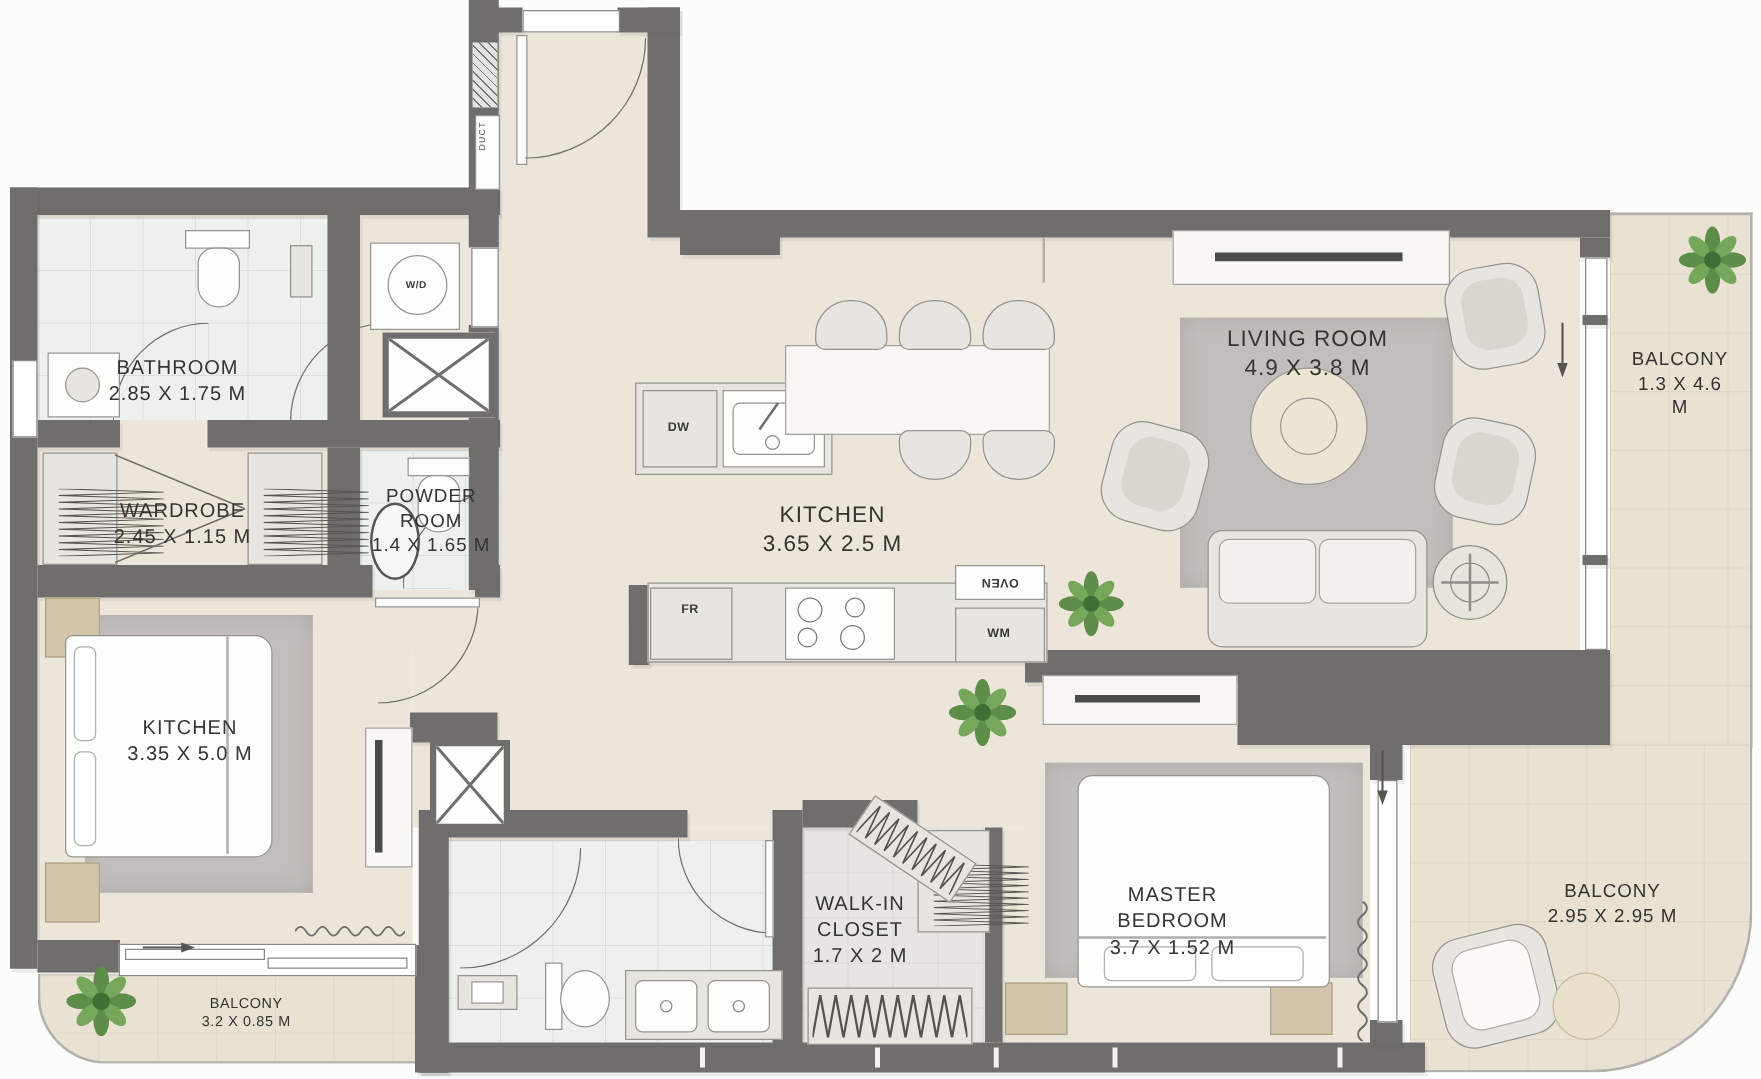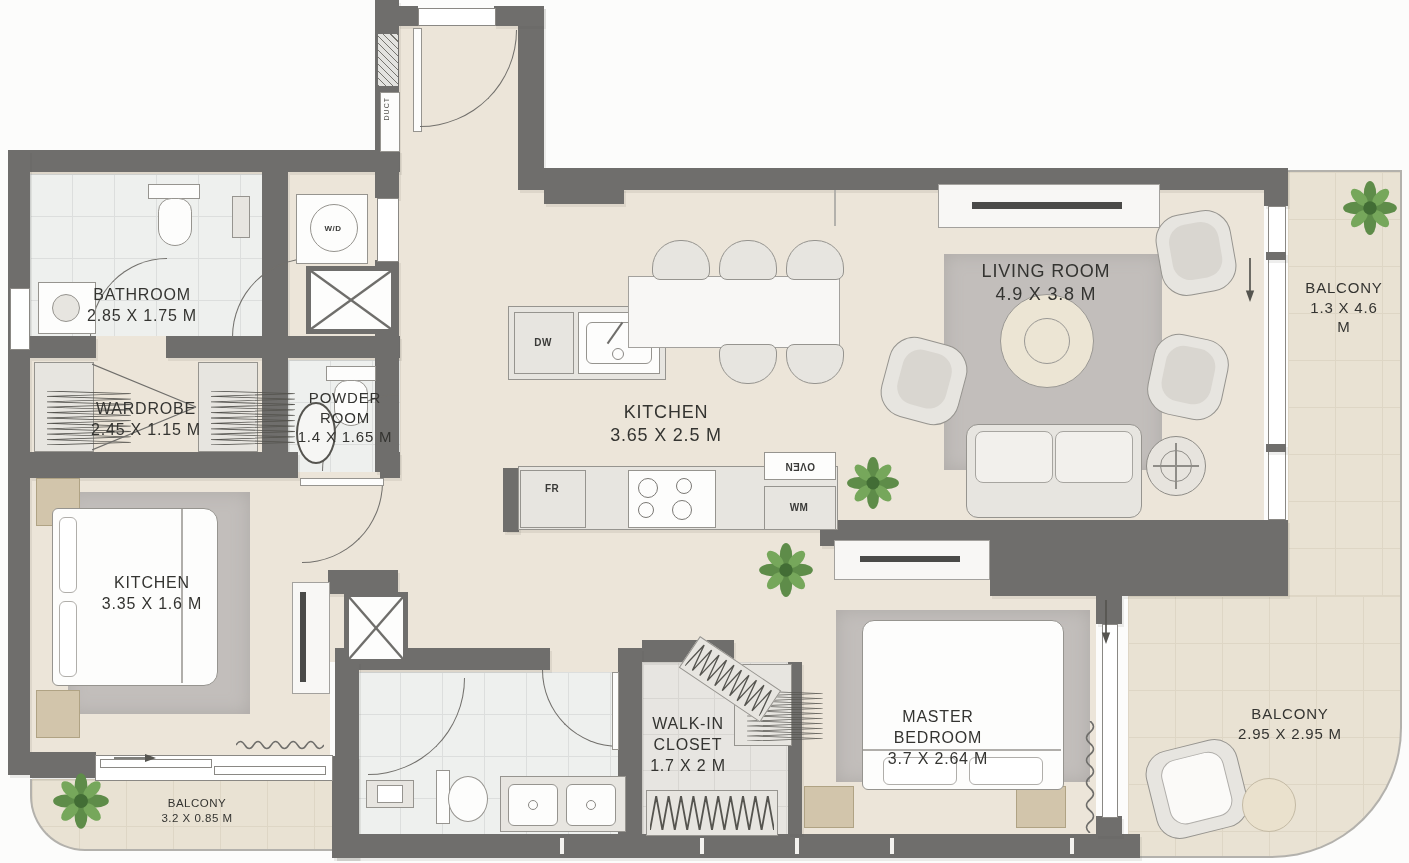--- a/index.html
+++ b/index.html
@@ -353,29 +353,29 @@
   <div class="room-label lbl-lg" style="left:1046px;top:283px;">
     <span class="nm">LIVING ROOM</span>
     <span class="dims">4.9 X 3.8 M</span>
   </div>
   <div class="room-label lbl-md" style="left:1344px;top:307px;">
     <span class="nm">BALCONY</span>
     <span class="dims">1.3 X 4.6 M</span>
   </div>
   <div class="room-label" style="left:152px;top:594px;">
     <span class="nm">KITCHEN</span>
-    <span class="dims">3.35 X 1.6 M</span>
+    <span class="dims">3.35 X 5.0 M</span>
   </div>
   <div class="room-label" style="left:688px;top:745px;width:100px;">
     <span class="nm">WALK-IN CLOSET</span>
     <span class="dims">1.7 X 2 M</span>
   </div>
   <div class="room-label" style="left:938px;top:738px;width:130px;">
     <span class="nm">MASTER BEDROOM</span>
-    <span class="dims">3.7 X 2.64 M</span>
+    <span class="dims">3.7 X 1.52 M</span>
   </div>
   <div class="room-label lbl-md" style="left:1290px;top:723px;">
     <span class="nm">BALCONY</span>
     <span class="dims">2.95 X 2.95 M</span>
   </div>
   <div class="room-label lbl-sm" style="left:197px;top:811px;">
     <span class="nm">BALCONY</span>
     <span class="dims">3.2 X 0.85 M</span>
   </div>
 

